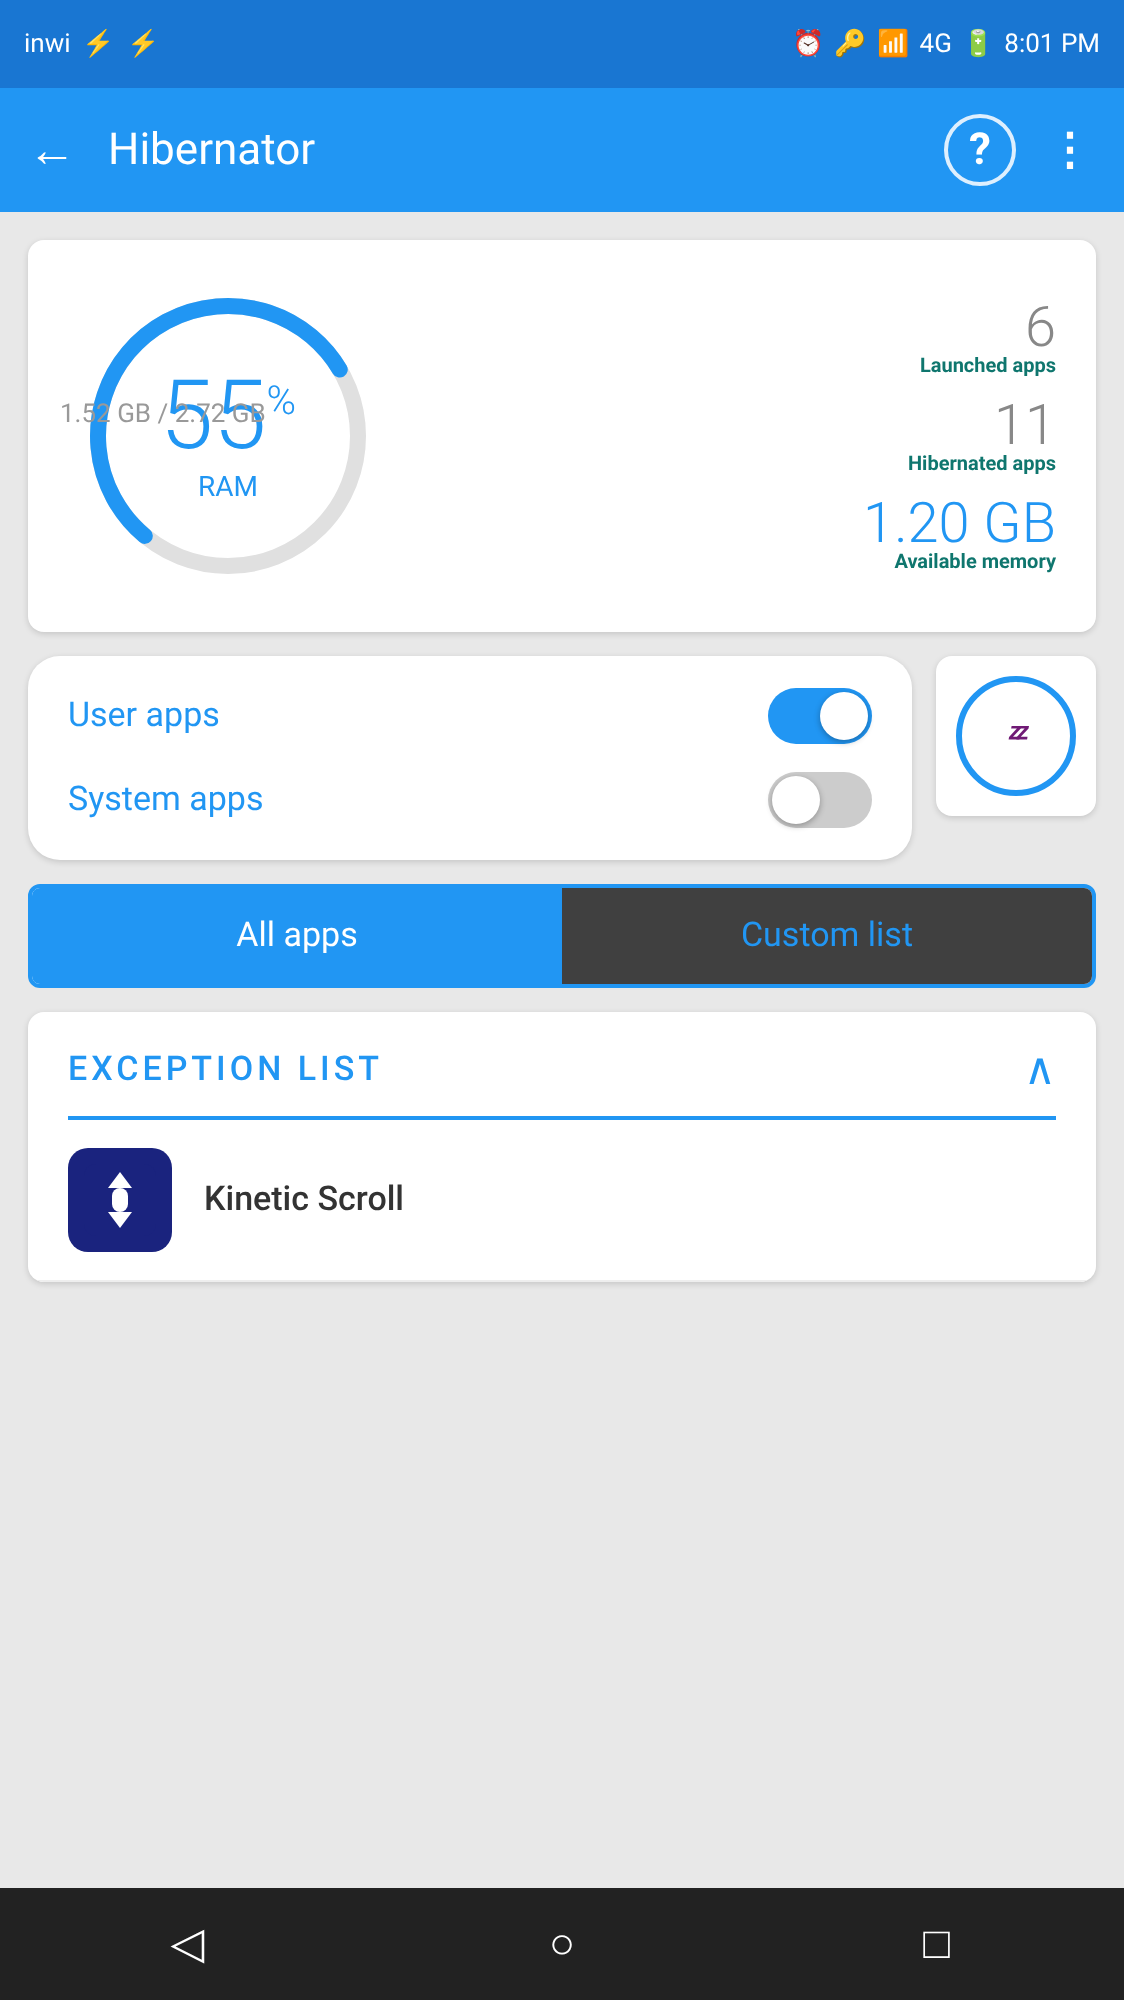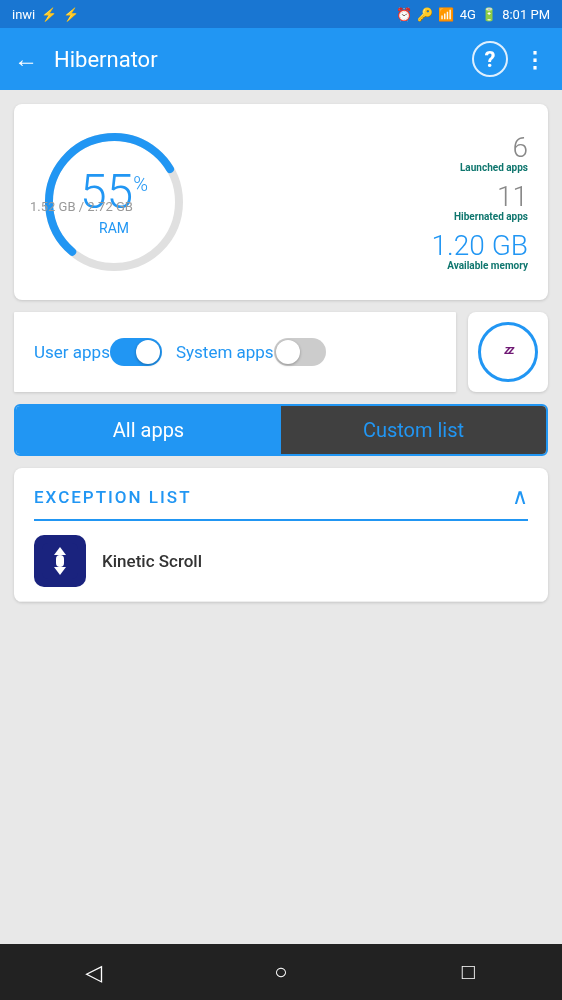--- a/index.html
+++ b/index.html
@@ -8,21 +8,21 @@
       height: 1000px;
       font-family: 'Roboto', Arial, sans-serif;
       background: #e8e8e8;
       overflow: hidden;
       position: relative;
     }
 
     
     .status-bar {
       width: 100%;
-      height: 28px;
+      height: 44px;
       background: #1976d2;
       display: flex;
       align-items: center;
       justify-content: space-between;
       padding: 0 12px;
       color: white;
       font-size: 13px;
     }
     .status-bar-left {
       display: flex;
@@ -152,25 +152,25 @@
     }
 
     
     .controls-row {
       display: flex;
       gap: 12px;
       align-items: stretch;
     }
     .toggle-card {
       background: white;
-      border-radius: 1px;
+      border-radius: 16px;
       padding: 16px 20px;
       flex: 1;
       display: flex;
-      flex-direction: row;
+      flex-direction: column;
       gap: 14px;
       box-shadow: 0 1px 3px rgba(0,0,0,0.15);
     }
     .toggle-row {
       display: flex;
       align-items: center;
       justify-content: space-between;
     }
     .toggle-label {
       color: #2196f3;
@@ -236,21 +236,21 @@
       overflow: hidden;
       border: 2px solid #2196f3;
       background: white;
     }
     .tab {
       flex: 1;
       height: 48px;
       display: flex;
       align-items: center;
       justify-content: center;
-      font-size: 20px;
+      font-size: 17px;
       cursor: pointer;
     }
     .tab.active {
       background: #2196f3;
       color: white;
     }
     .tab.inactive {
       background: #404040;
       color: #2196f3;
     }

